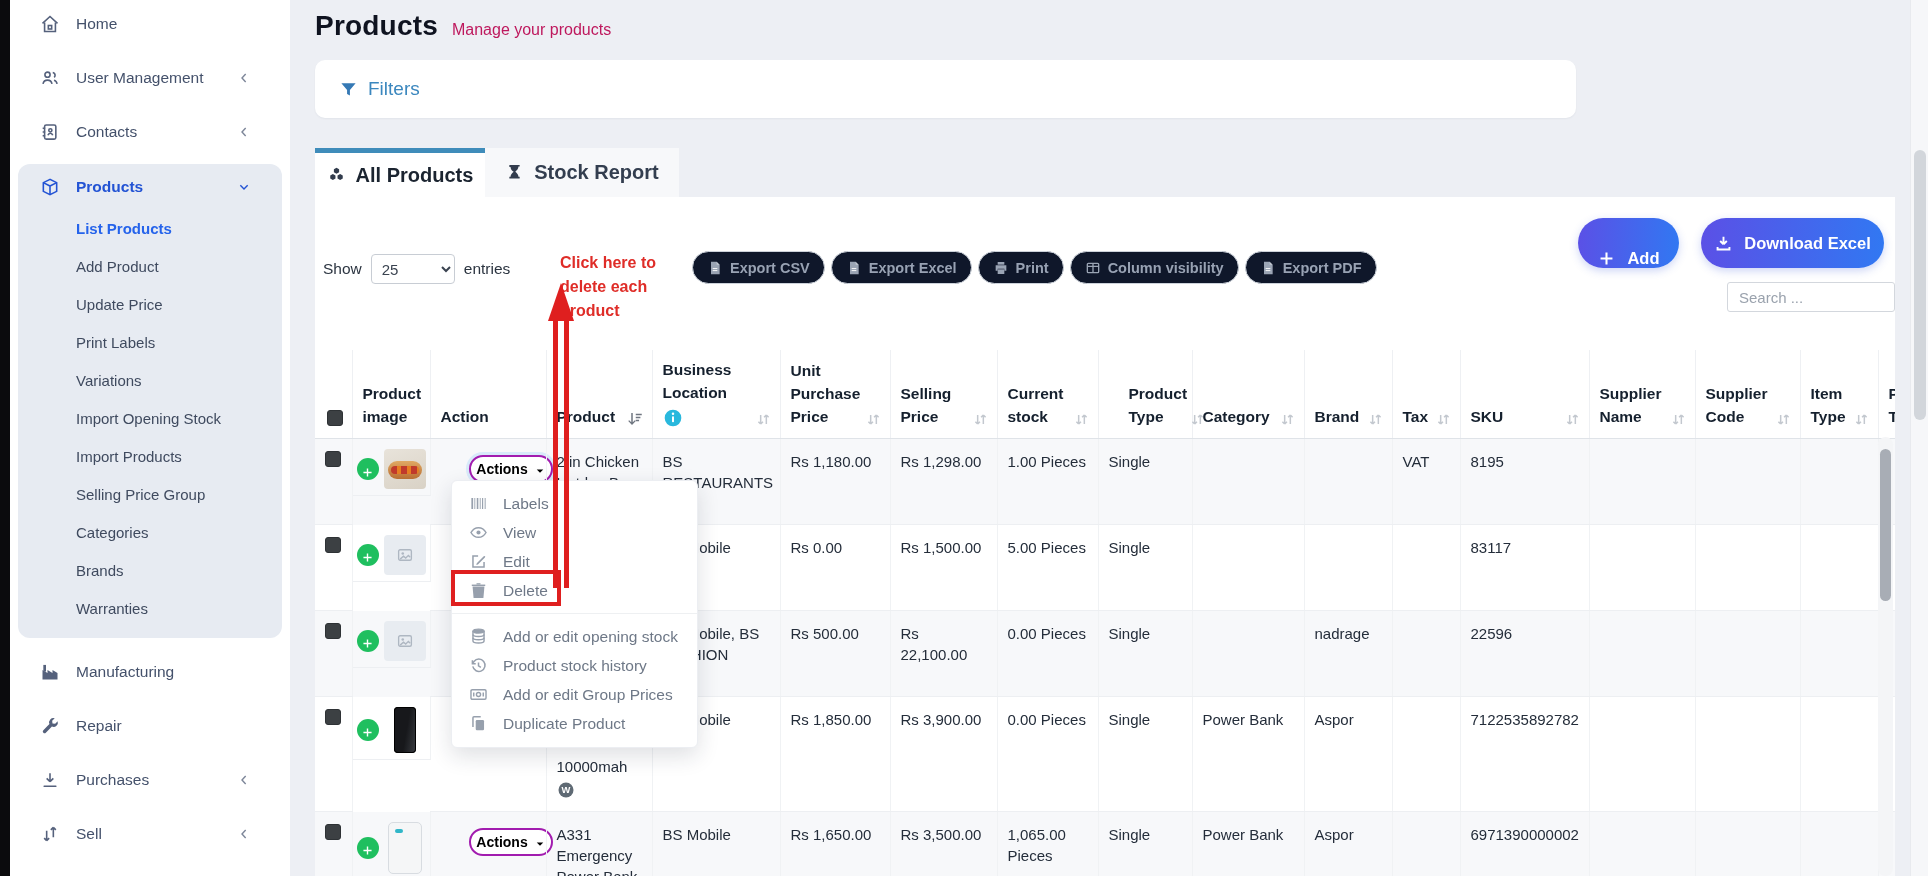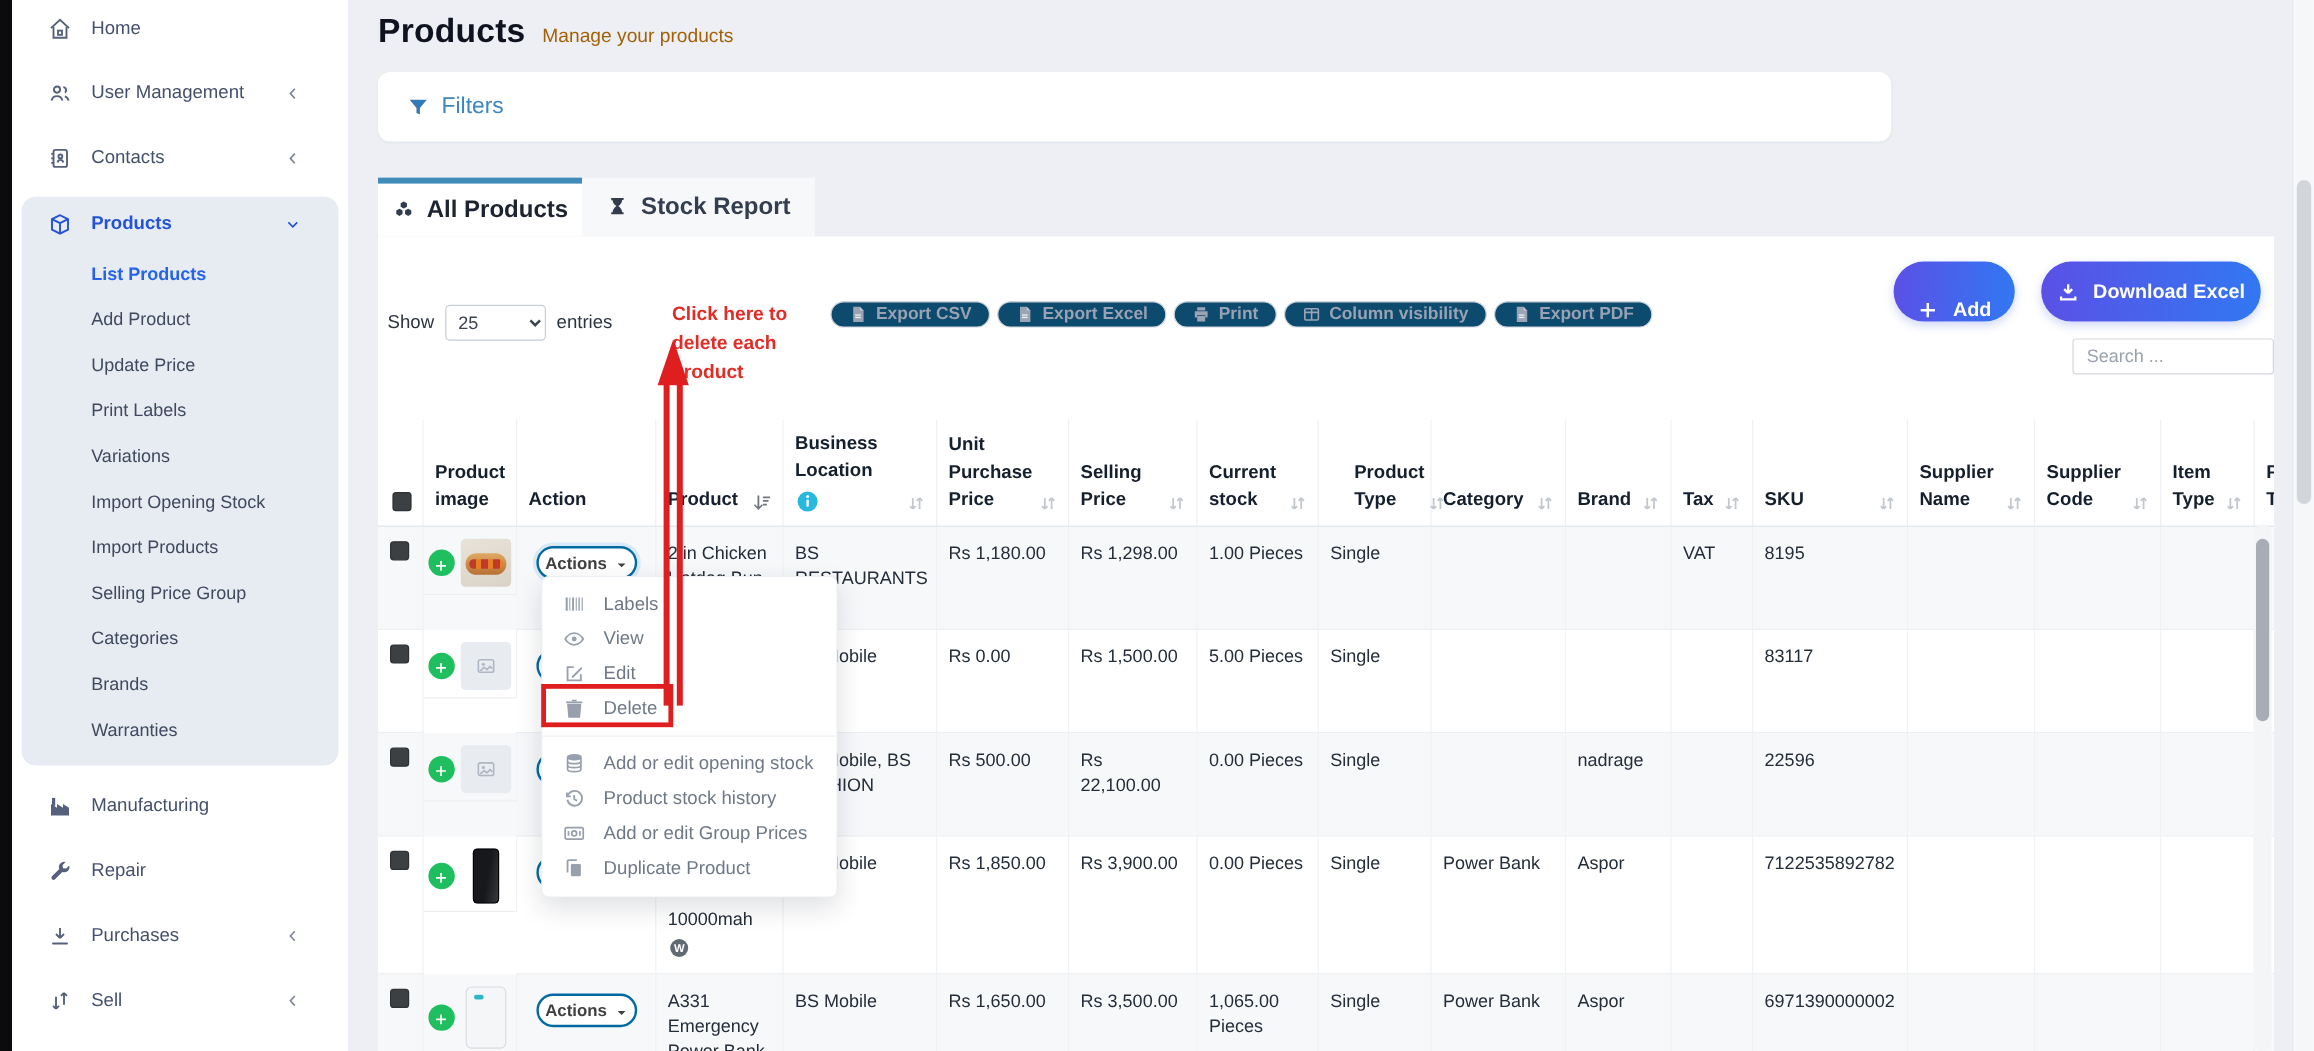--- a/index.html
+++ b/index.html
@@ -17,39 +17,39 @@
   .side-group { background:#e7ebf2; border-radius:12px; margin:0 8px 12px 8px; padding-bottom:10px; }
   .side-group .side-item { margin:0; height:46px; }
   .side-group .side-item .lbl, .side-group .side-item .ic { color:#2353d4; font-weight:700; }
   .side-sub { padding:9px 14px 9px 58px; font-size:15px; color:#3f4a5f; cursor:pointer; line-height:20px; }
   .side-sub.active { color:#2563eb; font-weight:600; }
 
   
   #main { position:absolute; left:290px; top:0; width:1638px; height:876px; }
   #page-head { position:absolute; left:25px; top:10px; display:flex; align-items:baseline; gap:14px; }
   #page-title { font-size:28px; font-weight:800; color:#0f1320; letter-spacing:.2px; }
-  #page-subtitle { font-size:16px; color:#a16207; }
+  #page-subtitle { font-size:16px; color:#be185d; }
 
   #filters-card { position:absolute; left:25px; top:60px; width:1261px; height:58px; background:#fff; border-radius:10px; box-shadow:0 1px 2px rgba(20,30,50,.05); display:flex; align-items:center; gap:10px; padding-left:24px; cursor:pointer; }
   #filters-card .ic { width:19px; height:19px; color:#3579b5; }
   #filters-label { font-size:19px; color:#3b87be; }
 
   #tabs { position:absolute; left:25px; top:148px; height:49px; display:flex; }
   .tab { display:flex; align-items:center; justify-content:center; gap:10px; font-size:20px; cursor:pointer; }
   .tab .ic { width:19px; height:19px; color:#323c4d; }
   .tab.active { width:170px; background:#ffffff; border-top:5px solid #3f8cba; font-weight:700; color:#1b2430; }
   .tab.inactive { width:194px; background:#f7f8fa; color:#333e4f; font-weight:600; }
 
   #card { position:absolute; left:25px; top:197px; width:1580px; height:679px; background:#ffffff; overflow:hidden; }
 
   
   #show-entries { position:absolute; left:8px; top:57px; display:flex; align-items:center; gap:9px; font-size:15.5px; color:#2b3440; }
   #page-size { width:84px; height:30px; border:1px solid #c8cdd4; border-radius:4px; font-size:15px; color:#3a4350; padding:0 6px; background:#fff; font-family:"Liberation Sans",sans-serif; }
   #export-group { position:absolute; left:377px; top:54px; display:flex; gap:6px; }
-  .export-btn { display:flex; align-items:center; gap:7px; height:22px; padding:0 14px; border:1px solid #ccd2da; border-radius:17px; background:#0c4a6e; color:#98a2b3; font-size:14.5px; font-weight:700; font-family:"Liberation Sans",sans-serif; cursor:pointer; }
+  .export-btn { display:flex; align-items:center; gap:7px; height:33px; padding:0 14px; border:1px solid #ccd2da; border-radius:17px; background:#0f172a; color:#98a2b3; font-size:14.5px; font-weight:700; font-family:"Liberation Sans",sans-serif; cursor:pointer; }
   .export-btn .ic { width:16px; height:16px; color:#9aa4b4; }
 
   .grad-btn { position:absolute; top:21px; height:50px; border:none; border-radius:26px; color:#fff; font-size:16.5px; font-weight:700; font-family:"Liberation Sans",sans-serif; display:flex; align-items:center; justify-content:center; gap:11px; background:linear-gradient(93deg,#5b50e6 0%,#3178f2 100%); box-shadow:0 3px 8px rgba(60,90,220,.25); cursor:pointer; }
   #add-btn { left:1263px; width:101px;align-items:flex-end; }
   #download-btn { left:1386px; width:183px; }
   .grad-btn .ic { width:19px; height:19px; color:#fff; }
   #search-input { position:absolute; left:1412px; top:85px; width:168px; height:30px; border:1px solid #d3d7dd; border-radius:3px; padding:0 11px; font-size:15px; color:#3a4350; font-family:"Liberation Sans",sans-serif; }
   #search-input::placeholder { color:#9aa2ad; }
 
   
@@ -78,21 +78,21 @@
   .plus-ic .ic { width:13px; height:13px; }
   .thumb { flex:0 0 auto; }
   .thumb-hotdog { width:42px; height:40px; border-radius:4px; background:linear-gradient(160deg,#e8e3da 0%,#d9d2c6 100%); position:relative; overflow:hidden; }
   .thumb-hotdog::before { content:""; position:absolute; left:4px; right:4px; top:12px; height:18px; border-radius:9px; background:linear-gradient(180deg,#e0a964,#b96f33); }
   .thumb-hotdog::after { content:""; position:absolute; left:7px; right:7px; top:17px; height:8px; border-radius:4px; background:repeating-linear-gradient(90deg,#c03a2b 0 6px,#e67e22 6px 10px); }
   .thumb-ph { width:42px; height:40px; border-radius:4px; background:#e8ecf1; display:flex; align-items:center; justify-content:center; color:#aeb7c2; }
   .thumb-ph .ic { width:18px; height:18px; }
   .thumb-dark { width:22px; height:46px; margin-left:10px; border-radius:4px; background:linear-gradient(100deg,#17181b 55%,#3a3d42 100%); box-shadow:inset 0 0 0 1px #000; }
   .thumb-white { width:34px; height:52px; margin-left:4px; border-radius:5px; background:#f5f6f7; border:1px solid #d8dce1; position:relative; }
   .thumb-white::after { content:""; position:absolute; left:6px; top:6px; width:8px; height:4px; border-radius:2px; background:#30b6c8; }
-  .actions-btn { margin:4px 0 0 7px; width:84px; height:28px; border-radius:15px; border:2px solid #0369a1; background:#fff; color:#404040; font-weight:700; font-size:14px; font-family:"Liberation Sans",sans-serif; display:flex; align-items:center; justify-content:center; gap:6px; cursor:pointer; }
+  .actions-btn { margin:4px 0 0 29px; width:84px; height:28px; border-radius:15px; border:2px solid #a21caf; background:#fff; color:#000000; font-weight:700; font-size:14px; font-family:"Liberation Sans",sans-serif; display:flex; align-items:center; justify-content:center; gap:6px; cursor:pointer; }
   .actions-btn.focus { box-shadow:0 0 0 3px rgba(80,170,250,.18); }
   .actions-btn .ic { width:12px; height:12px; margin-top:2px; }
   .wp-ic { width:18px; height:18px; display:block; margin-top:4px; }
   #grid tbody tr:nth-child(4) .prod-name { padding-top:47px; }
 
   
   #menu-panel { position:absolute; left:451px; top:480px; width:247px; height:268px; background:#fff; border:1px solid #eceef2; border-radius:6px; box-shadow:0 8px 22px rgba(25,35,55,.14); z-index:50; padding-top:8px; }
   .menu-item { display:flex; align-items:center; gap:15px; height:29px; padding:0 10px 0 17px; font-size:15.5px; color:#6e7887; cursor:pointer; }
   .menu-item .ic { width:19px; height:19px; color:#97a0ad; flex:0 0 auto; }
   .menu-divider { border-top:1px solid #eef0f2; margin:8px 0; }

